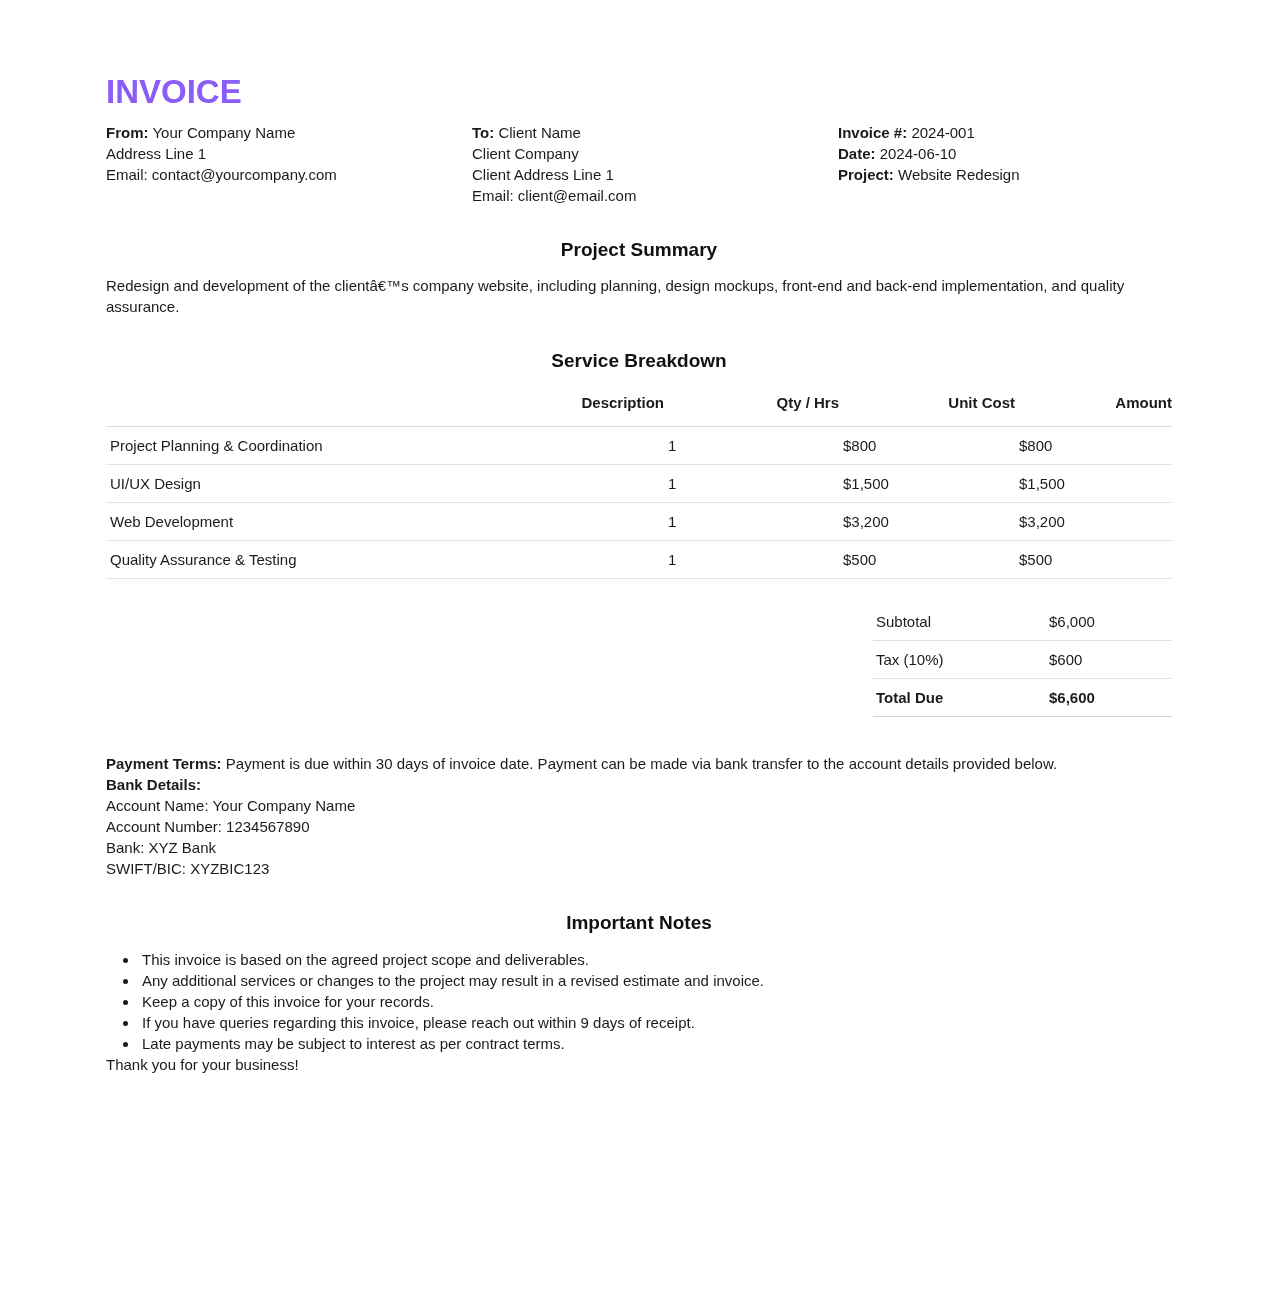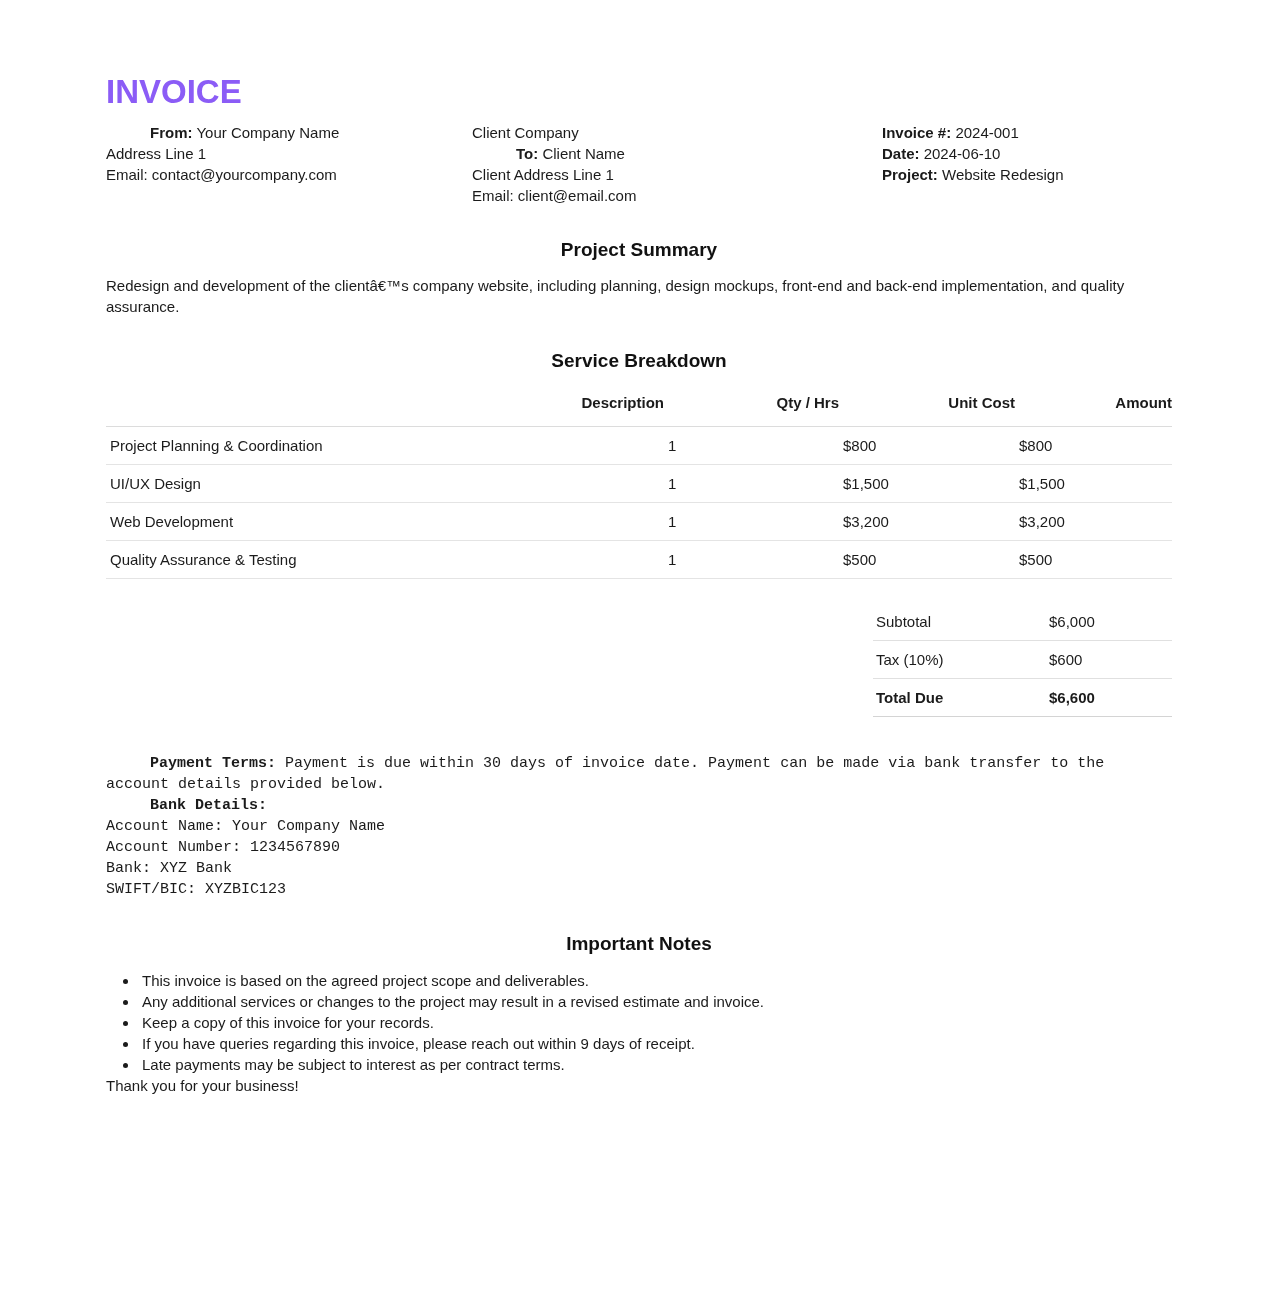--- a/index.html
+++ b/index.html
@@ -14,21 +14,21 @@
     color: #1b1b1b;
     font-family: "Liberation Sans", sans-serif;
     font-size: 15px;
     line-height: 21px;
     overflow: hidden;
   }
   .container {
     width: 1066px;
     margin-left: 106px;
   }
-  .b { font-weight: 700; margin-left: 44px; }
+  .b { font-weight: 700; }
 
   h1.invoice-title {
     margin: 74px 0 0 0;
     font-size: 33px;
     line-height: 36px;
     font-weight: 700;
     color: #8b5cf6;
     letter-spacing: 0;
   }
 
@@ -88,21 +88,21 @@
     padding-left: 3px;
   }
   .totals-row.total-due {
     font-weight: 700;
     border-bottom: 1px solid #d4d4d4;
   }
 
   .payment-block {
     margin-top: 36px;
   }
-  .payment-block div { min-height: 21px; font-family: Liberation Mono, monospace; }
+  .payment-block div { min-height: 21px; }
 
   ul.notes-list {
     margin: 13px 0 0 0;
     padding-left: 33px;
   }
   ul.notes-list li {
     margin: 0;
     padding-left: 3px;
   }
   .closing-line { margin-top: 0; }
@@ -114,22 +114,22 @@
 
   <h1 class="invoice-title">INVOICE</h1>
 
   <div class="parties">
     <div class="party-block">
       <div><span class="b">From:</span> <span>Your Company Name</span></div>
       <div>Address Line 1</div>
       <div>Email: contact@yourcompany.com</div>
     </div>
     <div class="party-block">
+      <div><span class="b">To:</span> <span>Client Name</span></div>
       <div>Client Company</div>
-      <div><span class="b">To:</span> <span>Client Name</span></div>
       <div>Client Address Line 1</div>
       <div>Email: client@email.com</div>
     </div>
     <div class="party-block">
       <div><span class="b">Invoice #:</span> <span>2024-001</span></div>
       <div><span class="b">Date:</span> <span>2024-06-10</span></div>
       <div><span class="b">Project:</span> <span>Website Redesign</span></div>
     </div>
   </div>
 

